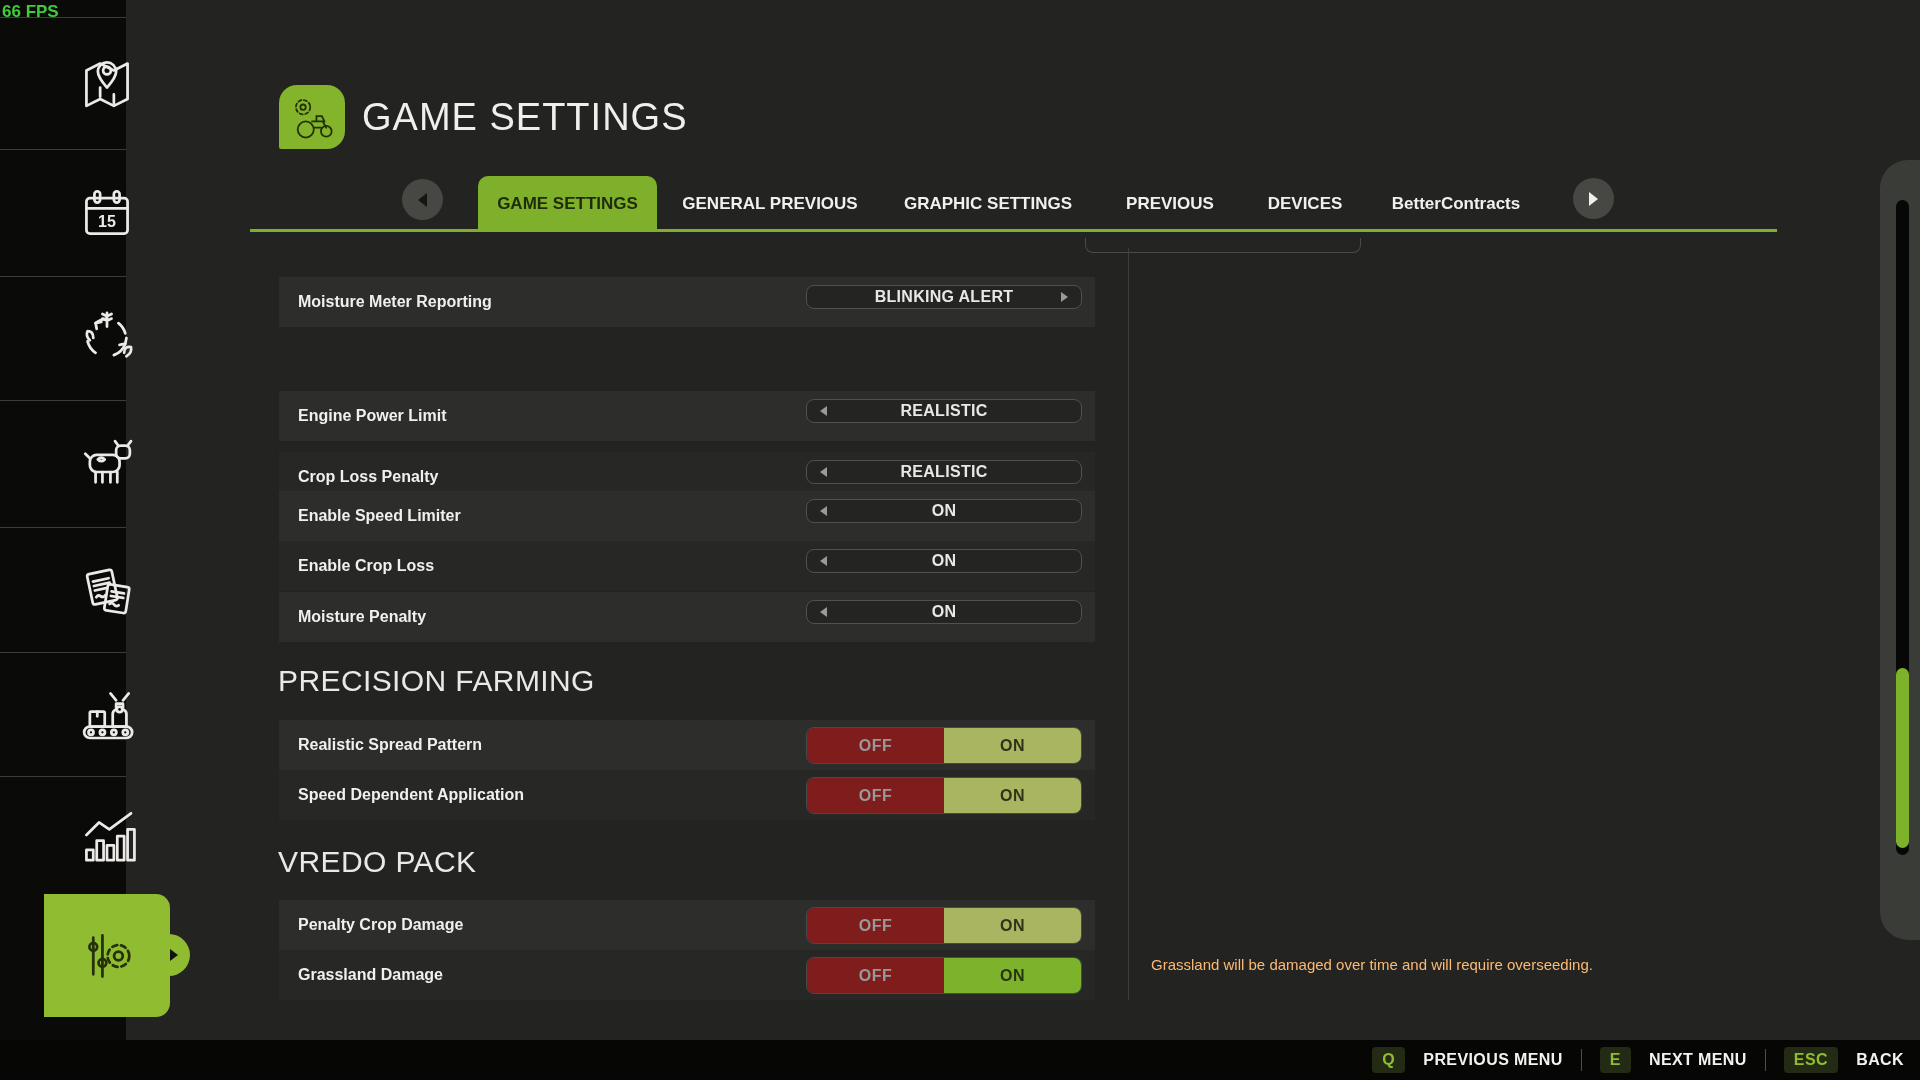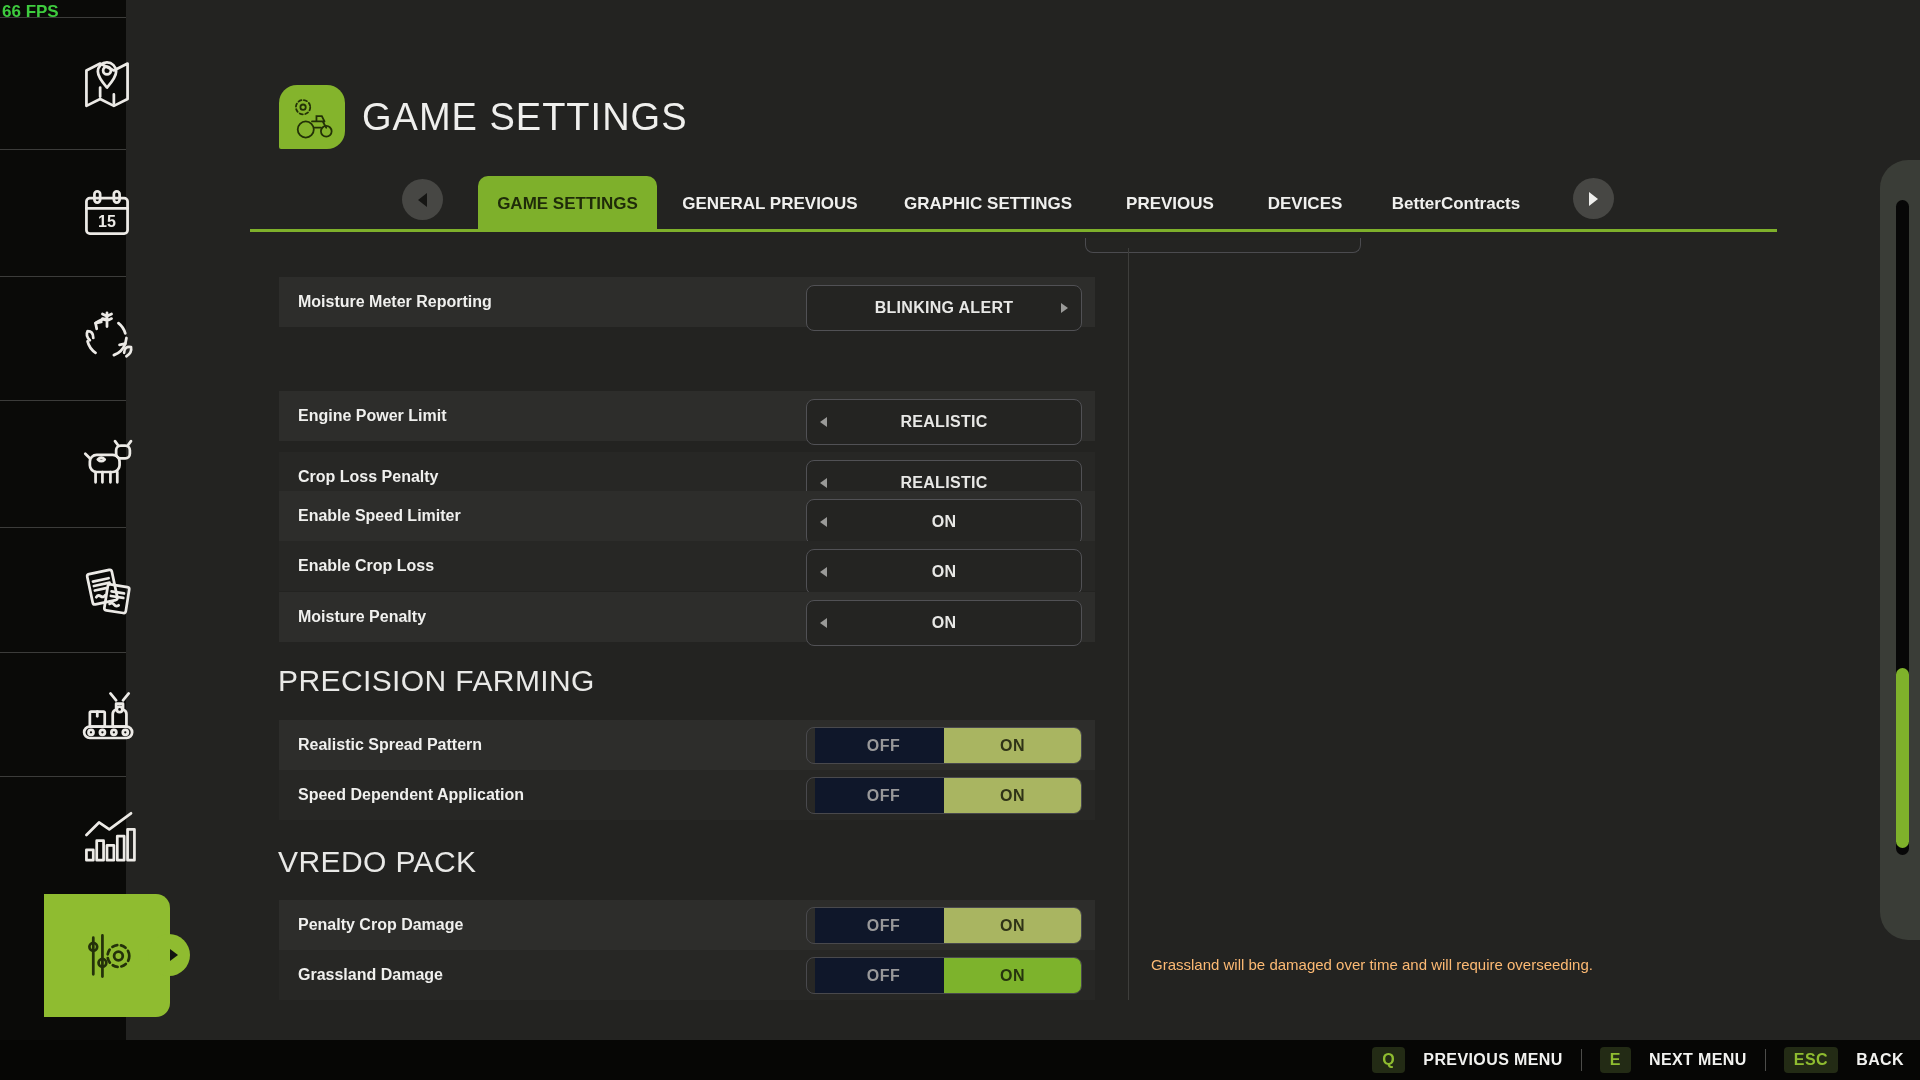--- a/index.html
+++ b/index.html
@@ -30,28 +30,28 @@
   #tab-active { position:absolute; left:478px; top:176px; width:179px; height:55px; background:#7eb02b; border-radius:10px 10px 0 0; display:flex; align-items:center; justify-content:center; color:#1f2b09; font-size:17px; font-weight:bold; cursor:pointer; }
   .tab { position:absolute; top:176px; height:55px; transform:translateX(-50%); display:flex; align-items:center; color:#f0f0ee; font-size:17px; font-weight:bold; cursor:pointer; white-space:nowrap; }
   #tab-underline { position:absolute; left:250px; top:229px; width:1527px; height:3px; background:#7eb02b; }
 
   
   .heading { position:absolute; left:278px; color:#e9e9e7; font-size:30px; font-weight:400; letter-spacing:0.4px; }
   .row { position:absolute; left:279px; width:816px; height:50px; }
   .row.light { background:#2d2d2b; }
   .row.dark  { background:#272725; }
   .row-label { position:absolute; left:19px; top:50%; transform:translateY(-50%); color:#f0f0ee; font-size:16px; font-weight:bold; }
-  .selector { position:absolute; left:527px; top:8px; width:276px; height:46px; border:1px solid #515155; border-radius:8px; background:#242422; display:flex; align-items:center; justify-content:center; cursor:pointer; }
+  .selector { position:absolute; left:527px; top:8px; width:276px; height:24px; border:1px solid #515155; border-radius:8px; background:#242422; display:flex; align-items:center; justify-content:center; cursor:pointer; }
   .selector-value { color:#e8e8e6; font-size:16px; font-weight:600; letter-spacing:0.3px; }
   .arr-l { position:absolute; left:13px; top:50%; transform:translateY(-50%); width:0; height:0; border-top:5px solid transparent; border-bottom:5px solid transparent; border-right:7px solid #9a9a98; }
   .arr-r { position:absolute; right:13px; top:50%; transform:translateY(-50%); width:0; height:0; border-top:5px solid transparent; border-bottom:5px solid transparent; border-left:7px solid #9a9a98; }
   .selector-partial { position:absolute; left:1085px; top:238px; width:276px; height:15px; border:1px solid #4b4b4f; border-top:none; border-radius:0 0 8px 8px; background:#242422; }
   .toggle { position:absolute; left:527px; top:7px; width:276px; height:37px; border:1px solid #49494d; border-radius:8px; overflow:hidden; cursor:pointer; }
   .t-half { position:absolute; top:0; height:100%; width:50%; display:flex; align-items:center; justify-content:center; font-size:16px; font-weight:bold; letter-spacing:0.5px; }
-  .t-off { left:8px; background:#0f172a; color:#99999a;text-align:right; }
+  .t-off { left:0; background:#7f1d1d; color:#99999a;text-align:right; }
   .t-on  { left:50%; background:#a9b561; color:#2f3317; }
   .toggle.focused .t-on { background:#7db32c; color:#26350e; }
 
   #v-divider { position:absolute; left:1128px; top:248px; width:1px; height:752px; background:#3e3e3c; }
   #tooltip { position:absolute; left:1151px; top:956px; width:600px; color:#fdba74; font-size:15px; }
 
   
   #scroll-panel { position:absolute; left:1880px; top:160px; width:40px; height:780px; background:#3a3d37; border-radius:28px 0 0 28px; }
   #scroll-track { position:absolute; left:1896px; top:200px; width:13px; height:655px; background:#070707; border-radius:7px; }
   #scroll-thumb { position:absolute; left:1896px; top:668px; width:13px; height:180px; background:#7fb22b; border-radius:7px; cursor:grab; }

